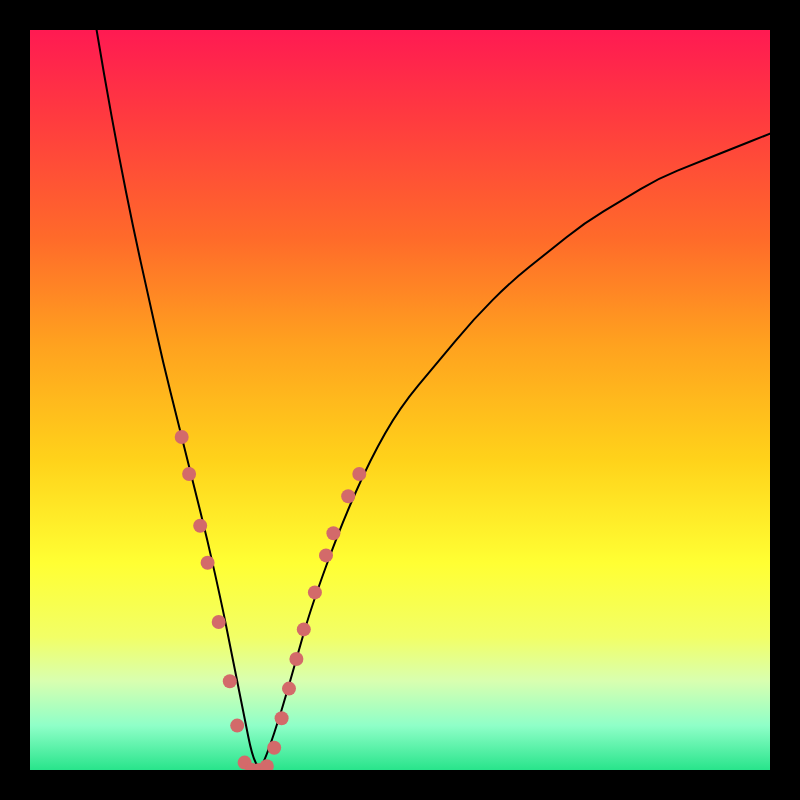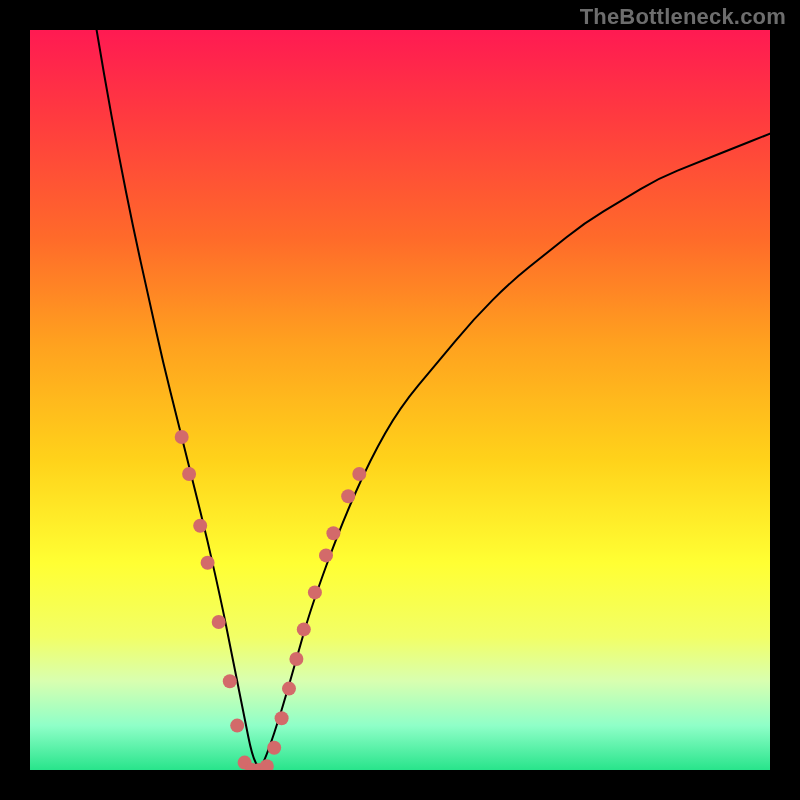--- a/index.html
+++ b/index.html
@@ -51,21 +51,20 @@
     top: 0;
     left: 0;
     width: 740px;
     height: 740px;
   }
 </style>
 </head>
 <body>
 
 <div class="frame">
-  <div class="watermark">TheBottleneck.com</div>
   <div class="plot-area">
     <svg class="curve" viewBox="0 0 740 740">
       <path id="curve-path" fill="none" stroke="#000" stroke-width="2" stroke-linecap="round" d="M 66.6 0 Q 74 44.40000000000009 81.4 85.10000000000008 Q 88.8 125.80000000000007 96.2 162.80000000000007 Q 103.60000000000001 199.80000000000007 111 233.10000000000002 Q 118.4 266.4 125.8 299.69999999999993 Q 133.2 332.99999999999994 140.6 362.6 Q 148 392.20000000000005 155.4 421.8 Q 162.8 451.4 170.2 481 Q 177.6 510.6 185 543.9000000000001 Q 192.4 577.2 196.10000000000002 595.7 Q 199.8 614.2 203.5 632.7 Q 207.20000000000002 651.2 210.9 669.7 Q 214.6 688.2 218.3 706.7 Q 222 725.2 225.7 732.6 Q 229.4 740 233.10000000000002 732.6 Q 236.8 725.2 244.20000000000002 703 Q 251.60000000000002 680.8 259 654.9 Q 266.4 629 273.79999999999995 603.1 Q 281.2 577.2 296 536.5 Q 310.8 495.79999999999995 325.6 462.5 Q 340.40000000000003 429.2 355.20000000000005 403.3 Q 370 377.40000000000003 388.5 355.2 Q 407.00000000000006 332.99999999999994 425.5 310.79999999999995 Q 444 288.6 462.5 270.1 Q 481 251.59999999999997 499.5 236.79999999999998 Q 518 222 536.5 207.2 Q 555 192.39999999999998 573.5 181.29999999999995 Q 592 170.19999999999993 610.5 159.09999999999997 Q 629 148 647.5 140.60000000000002 Q 666 133.20000000000005 684.5 125.80000000000001 Q 703 118.39999999999998 721.5 111 L 740 103.60000000000002"></path>
       <g id="markers">
           <circle cx="151.7" cy="407" r="7" fill="#d36a6a"></circle>
           <circle cx="159.1" cy="444" r="7" fill="#d36a6a"></circle>
           <circle cx="170.20000000000002" cy="495.79999999999995" r="7" fill="#d36a6a"></circle>
           <circle cx="177.6" cy="532.8" r="7" fill="#d36a6a"></circle>
           <circle cx="188.70000000000002" cy="592" r="7" fill="#d36a6a"></circle>
           <circle cx="199.8" cy="651.2" r="7" fill="#d36a6a"></circle>

